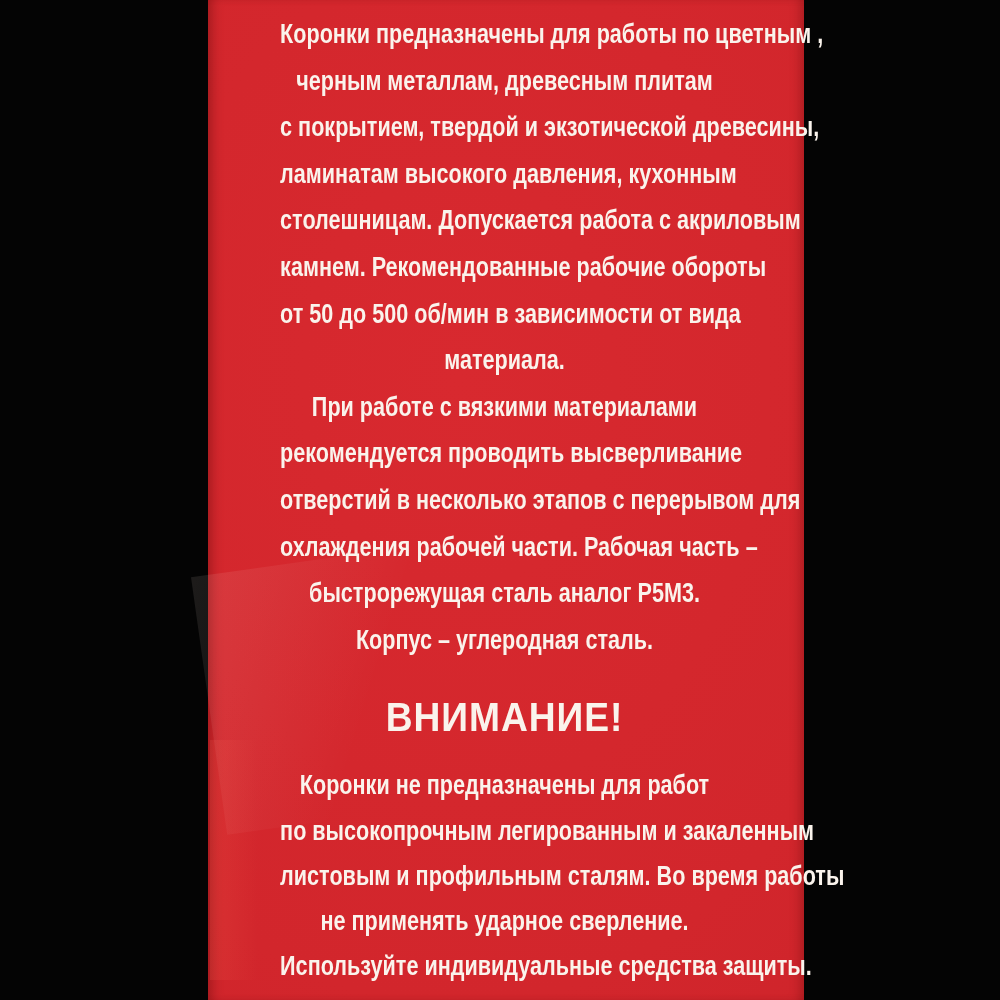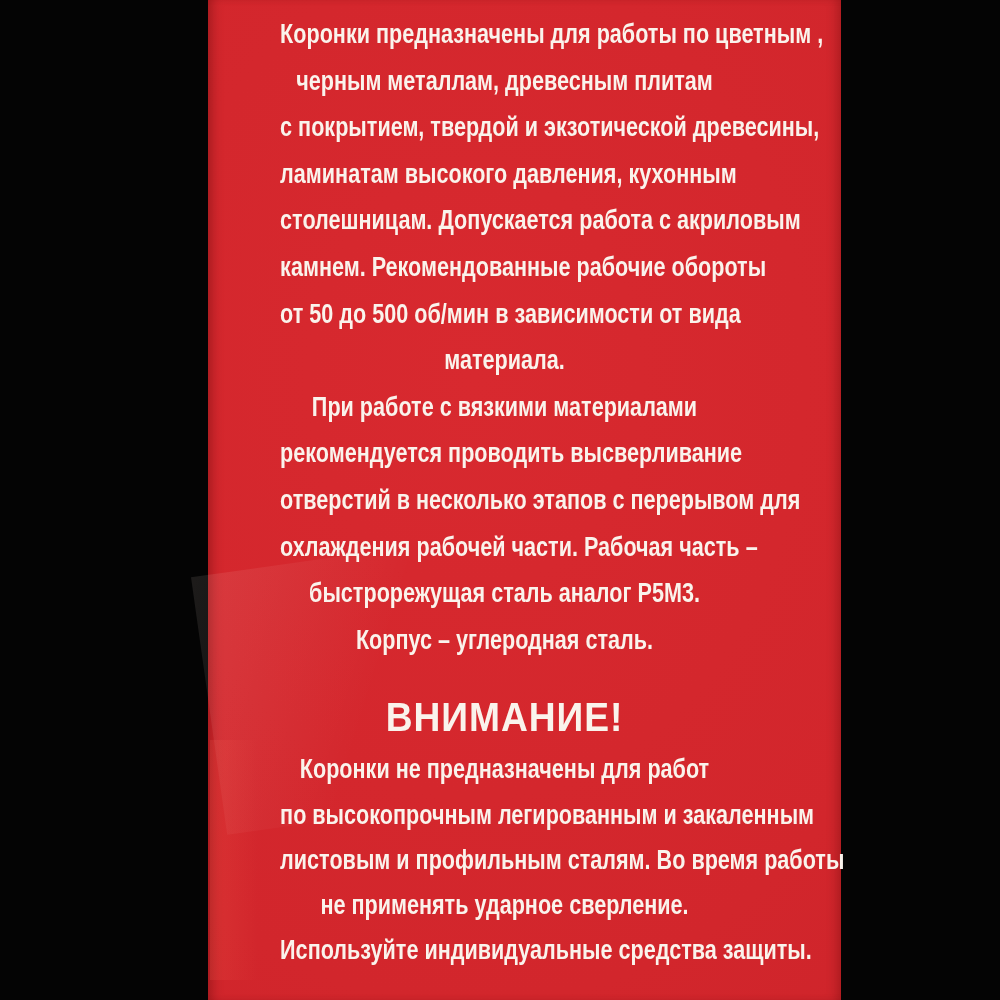--- a/index.html
+++ b/index.html
@@ -15,27 +15,28 @@
     position: relative;
     width: 1000px;
     height: 1000px;
     background: #040404;
   }
   
   .panel {
     position: absolute;
     left: 208px;
     top: 0;
-    width: 633px;
+    width: 577px;
     height: 1000px;
     background:
       radial-gradient(150% 120% at 42% 38%, #d8292f 0%, #d2262c 52%, #c82128 100%);
     box-shadow:
       inset 10px 0 12px -7px rgba(70, 0, 0, 0.38),
       inset -10px 0 12px -7px rgba(70, 0, 0, 0.32);
+    padding-left: 19px;
   }
   
   .gloss-a {
     position: absolute;
     left: 0;
     top: 560px;
     width: 230px;
     height: 260px;
     background: linear-gradient(115deg, rgba(255,235,225,0.10), rgba(255,235,225,0.0) 65%);
     transform: rotate(-8deg);
@@ -77,21 +78,21 @@
     font-size: 40px;
     font-weight: 700;
     letter-spacing: 1px;
     white-space: nowrap;
     transform: scaleX(0.93);
     transform-origin: 50% 50%;
     text-align: center;
     color: #faf3ec;
   }
   .warning-block {
-    margin-top: 4px;
+    margin-top: 20px;
   }
   .warning-block .line {
     height: 45.2px;
     line-height: 45.2px;
   }
 </style>
 </head>
 <body>
 
 <div class="stage">

